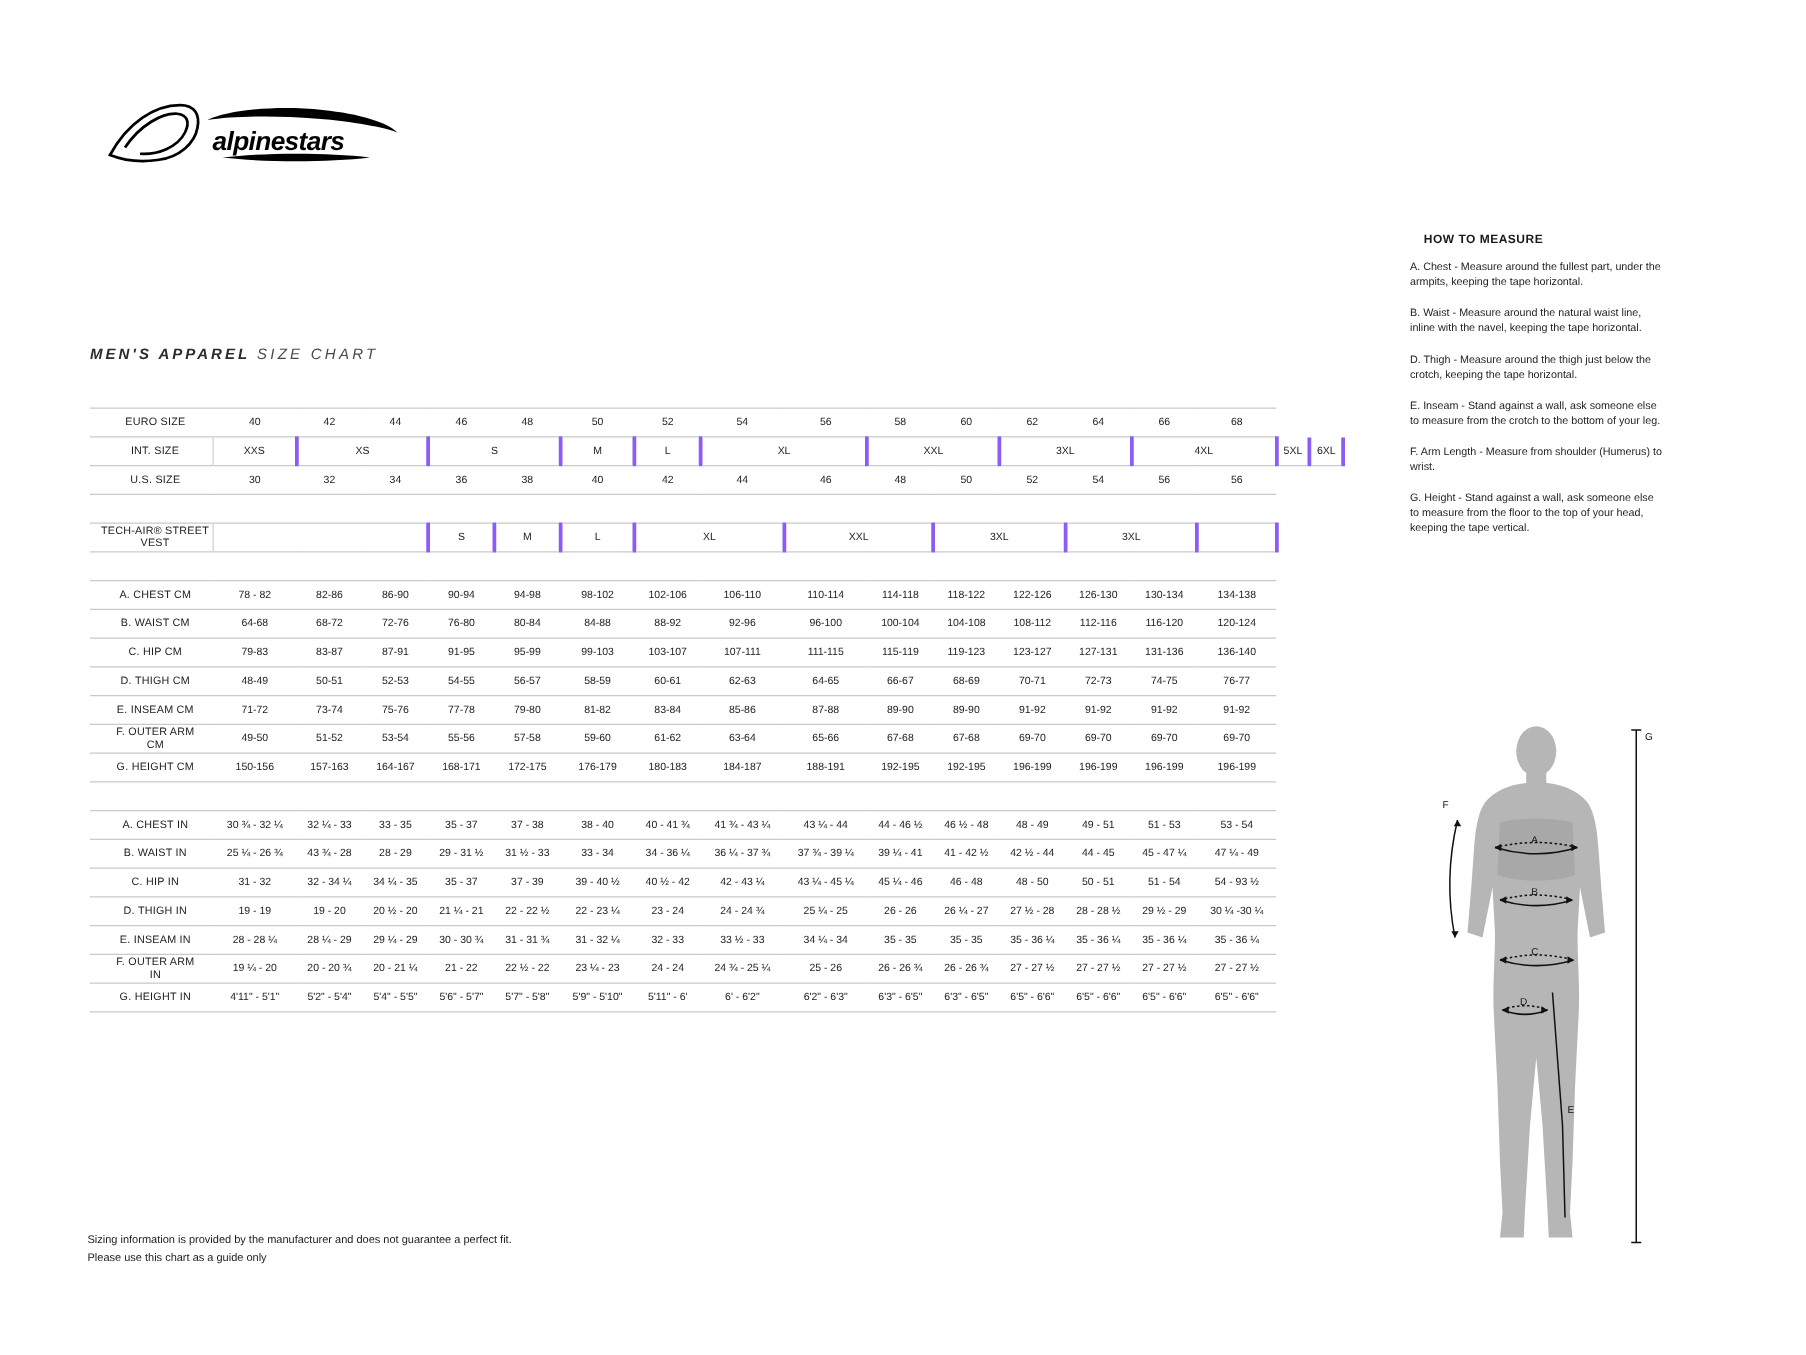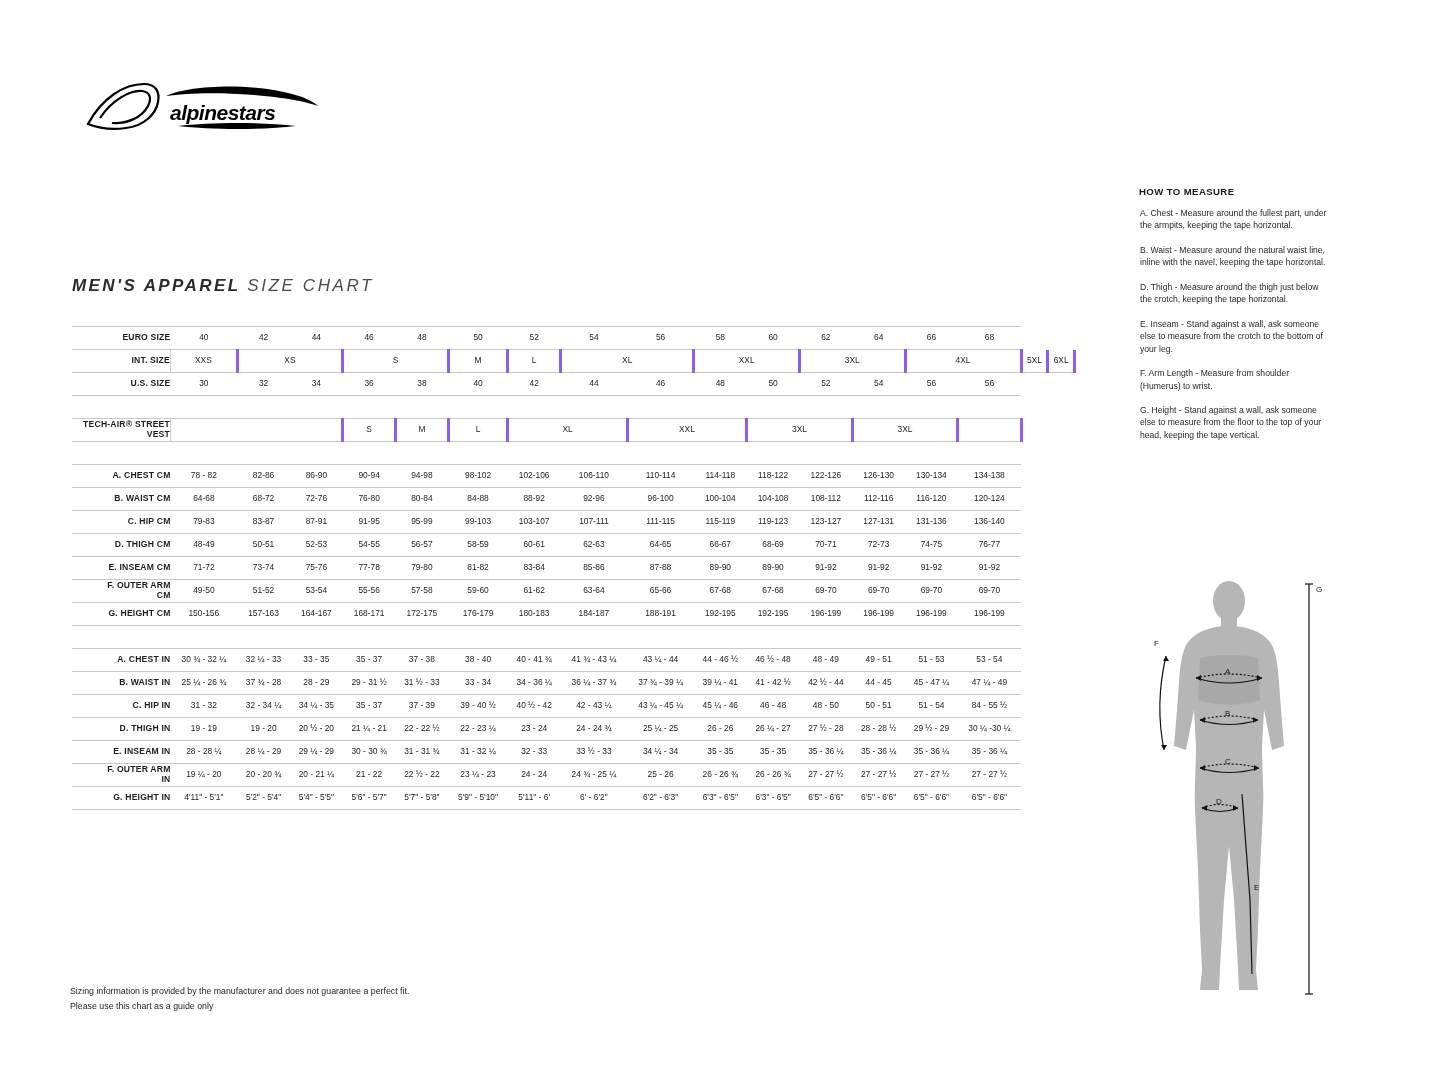--- a/index.html
+++ b/index.html
@@ -23,21 +23,21 @@
     top: 78px;
     width: 240px;
     height: 58px;
   }
 
   
   #chart-title {
     position: absolute;
     left: 72px;
     top: 276px;
-    font-size: 17px;
+    font-size: 12px;
     letter-spacing: 2.4px;
     font-weight: bold;
     font-style: italic;
     color: #2b2b2b;
   }
   #chart-title .light {
     font-weight: normal;
     color: #4a4a4a;
     letter-spacing: 2.6px;
   }
@@ -55,22 +55,22 @@
   #size-table td, #size-table th {
     padding: 0;
     margin: 0;
     text-align: center;
     vertical-align: middle;
     font-weight: normal;
     height: 22px;
     line-height: 1.15;
   }
   #size-table td.rowlabel, #size-table th.rowlabel {
-    text-align: right;
-    font-weight: bold;
+    text-align: center;
+    font-weight: normal;
     font-size: 8.6px;
     letter-spacing: 0.2px;
     padding-left: 6px;
     width: 92px;
   }
   .line-top td { border-top: 1px solid #c9c9c9; }
   .line-bot td { border-bottom: 1px solid #c9c9c9; }
   tr.spacer td { height: 14px; border: none; }
   tr.spacer-small td { height: 10px; border: none; }
   td.span-cell {
@@ -86,21 +86,21 @@
     top: 186px;
     width: 206px;
   }
   #how-to h3 {
     margin: 0 0 10px 15px;
     font-size: 9.6px;
     font-weight: bold;
     letter-spacing: 0.4px;
   }
   #how-to p {
-    margin: 0 0 12px 16px;
+    margin: 0 0 12px 4px;
     font-size: 8.6px;
     line-height: 1.45;
     color: #1f1f1f;
   }
 
   
   #figure {
     position: absolute;
     left: 1124px;
     top: 570px;
@@ -353,21 +353,21 @@
         <td>44  - 46 ½</td>
         <td>46 ½ - 48</td>
         <td>48 - 49</td>
         <td>49  - 51</td>
         <td>51 - 53</td>
         <td>53  - 54</td>
       </tr>
       <tr class="line-bot">
         <td class="rowlabel">B. WAIST IN</td>
         <td>25 ¼ - 26 ¾</td>
-        <td>37 ¾ - 28</td>
+        <td>43 ¾ - 28</td>
         <td>28  - 29</td>
         <td>29  - 31 ½</td>
         <td>31 ½ - 33</td>
         <td>33  - 34</td>
         <td>34  - 36 ¼</td>
         <td>36 ¼ - 37 ¾</td>
         <td>37 ¾ - 39 ¼</td>
         <td>39 ¼ - 41</td>
         <td>41 - 42 ½</td>
         <td>42 ½ - 44</td>
@@ -384,21 +384,21 @@
         <td>37  - 39</td>
         <td>39 - 40 ½</td>
         <td>40 ½ - 42</td>
         <td>42  - 43 ¼</td>
         <td>43 ¼ - 45 ¼</td>
         <td>45 ¼ - 46</td>
         <td>46  - 48</td>
         <td>48  - 50</td>
         <td>50 - 51</td>
         <td>51  - 54</td>
-        <td>84  - 55 ½</td>
+        <td>54  - 93 ½</td>
       </tr>
       <tr class="line-bot">
         <td class="rowlabel">D. THIGH IN</td>
         <td>19   - 19</td>
         <td>19  - 20</td>
         <td>20 ½ - 20</td>
         <td>21 ¼ - 21</td>
         <td>22 - 22 ½</td>
         <td>22  - 23 ¼</td>
         <td>23  - 24</td>

